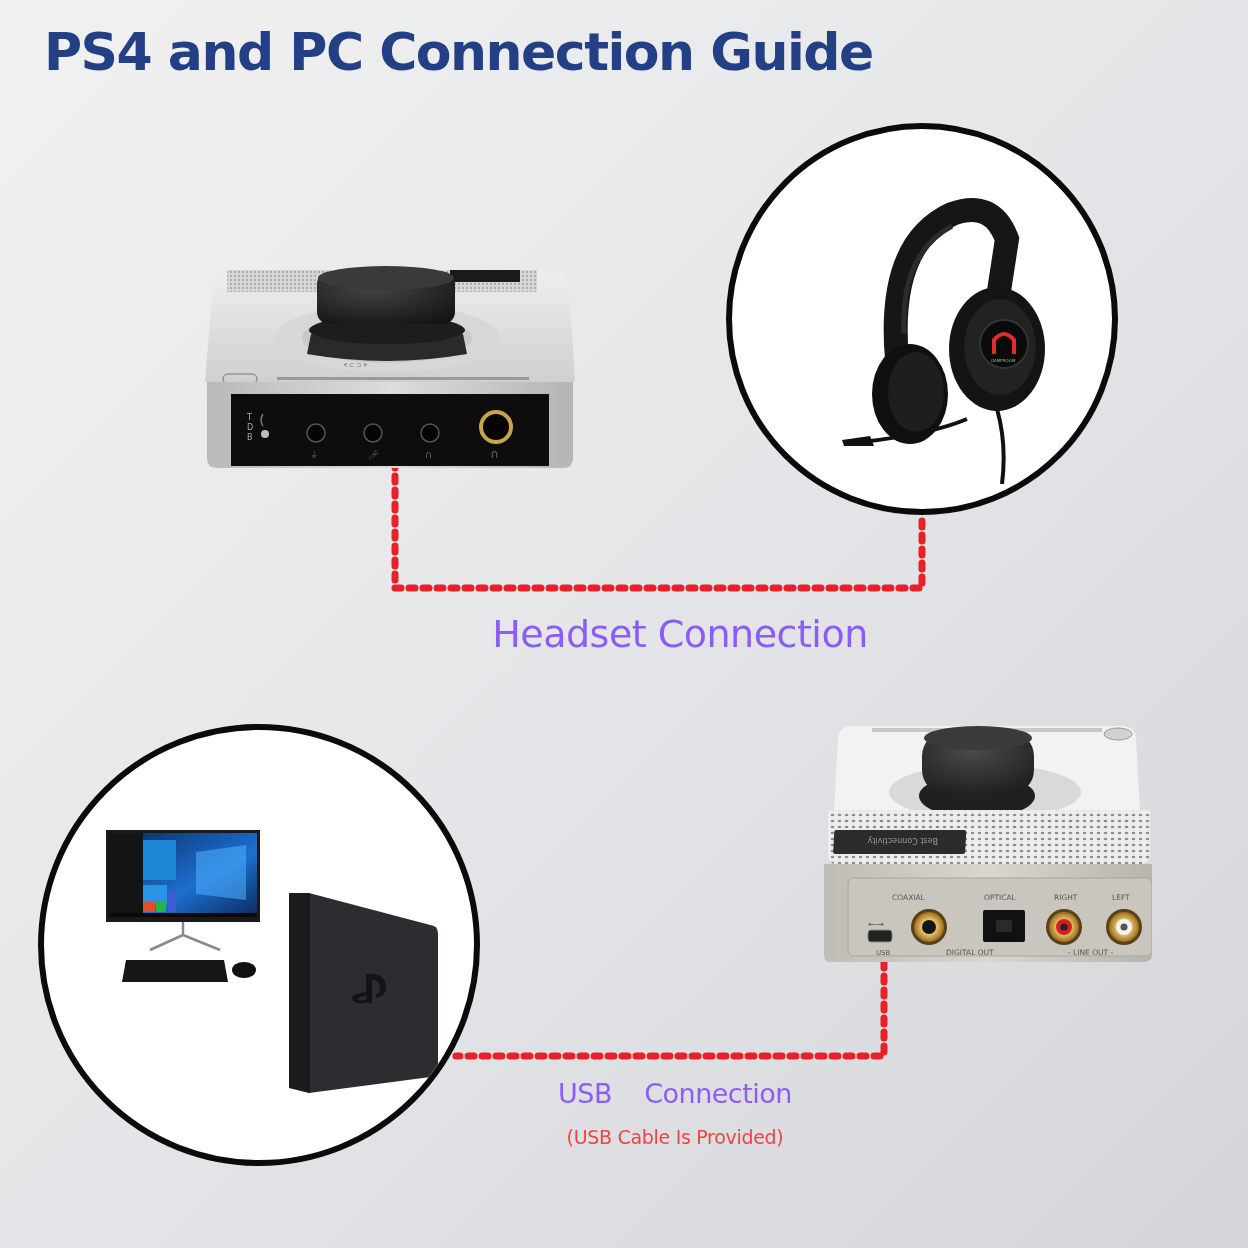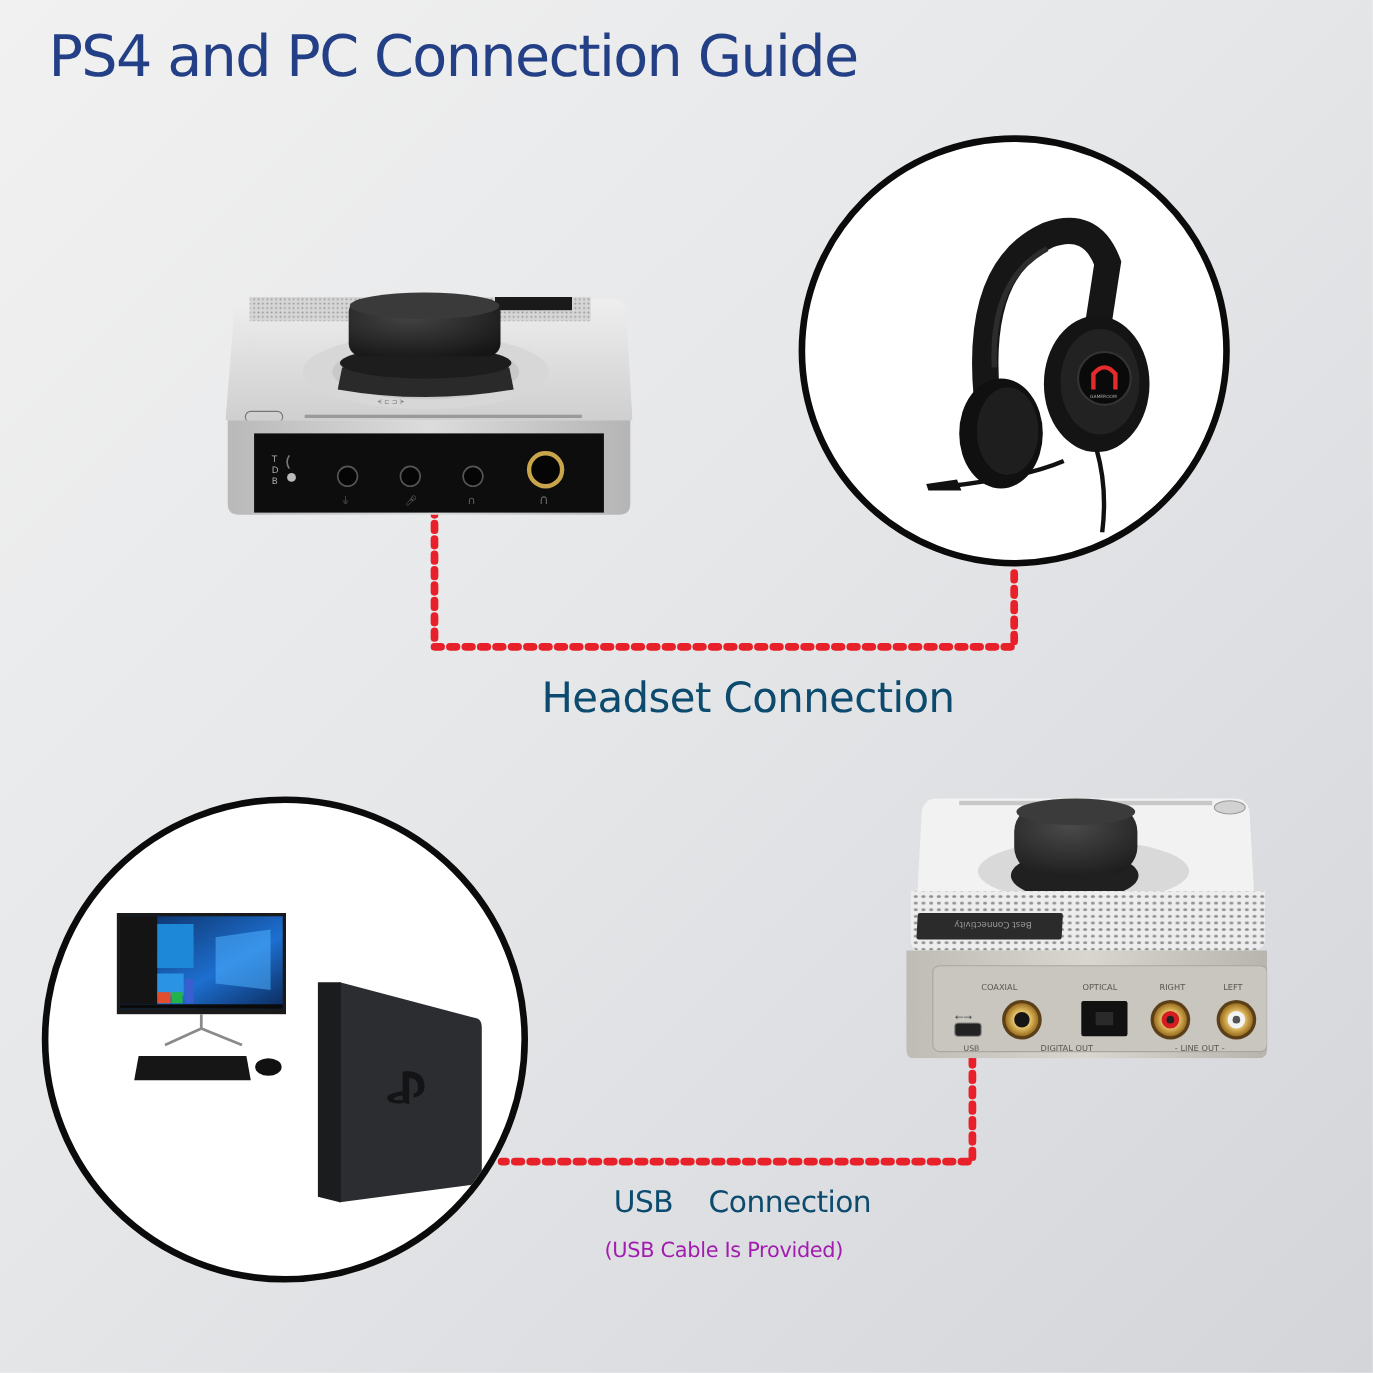--- a/index.html
+++ b/index.html
@@ -5,31 +5,31 @@
   * { box-sizing: border-box; margin: 0; padding: 0; }
   html, body { width: 1248px; height: 1248px; overflow: hidden; }
   body {
     position: relative;
     background: linear-gradient(135deg, #f1f1f1 0%, #e6e7e9 45%, #d3d5d9 100%);
     font-family: "DejaVu Sans", sans-serif;
   }
   .title {
     position: absolute; left: 44px; top: 22px;
     font-family: "DejaVu Sans", sans-serif;
-    font-weight: normal; font-size: 52px; letter-spacing: -1.5px;
+    font-weight: bold; font-size: 52px; letter-spacing: -1.5px;
     color: #233f86; white-space: nowrap;
   }
   .caption {
-    position: absolute; color: #0c4a6e; white-space: nowrap;
+    position: absolute; color: #8b5cf6; white-space: nowrap;
     font-family: "DejaVu Sans", sans-serif; font-weight: normal;
     text-align: center;
   }
   .cap-headset { left: 470px; top: 612px; width: 420px; font-size: 38px; letter-spacing: -0.5px; }
   .cap-usb { left: 470px; top: 1078px; width: 410px; font-size: 27px; letter-spacing: -0.5px; word-spacing: 8px; }
-  .cap-usb-sub { left: 463px; top: 1126px; width: 390px; font-size: 19px; letter-spacing: -0.3px; color: #a21caf; }
+  .cap-usb-sub { left: 480px; top: 1126px; width: 390px; font-size: 19px; letter-spacing: -0.3px; color: #ef4444; }
 
   .circle {
     position: absolute; border-radius: 50%; background: #fff;
     border: 6px solid #0b0b0b; overflow: hidden;
   }
   .circle-headset { left: 726px; top: 123px; width: 392px; height: 392px; }
   .circle-devices { left: 38px; top: 724px; width: 442px; height: 442px; }
 
   .dots { position: absolute; }
   svg { display: block; }

